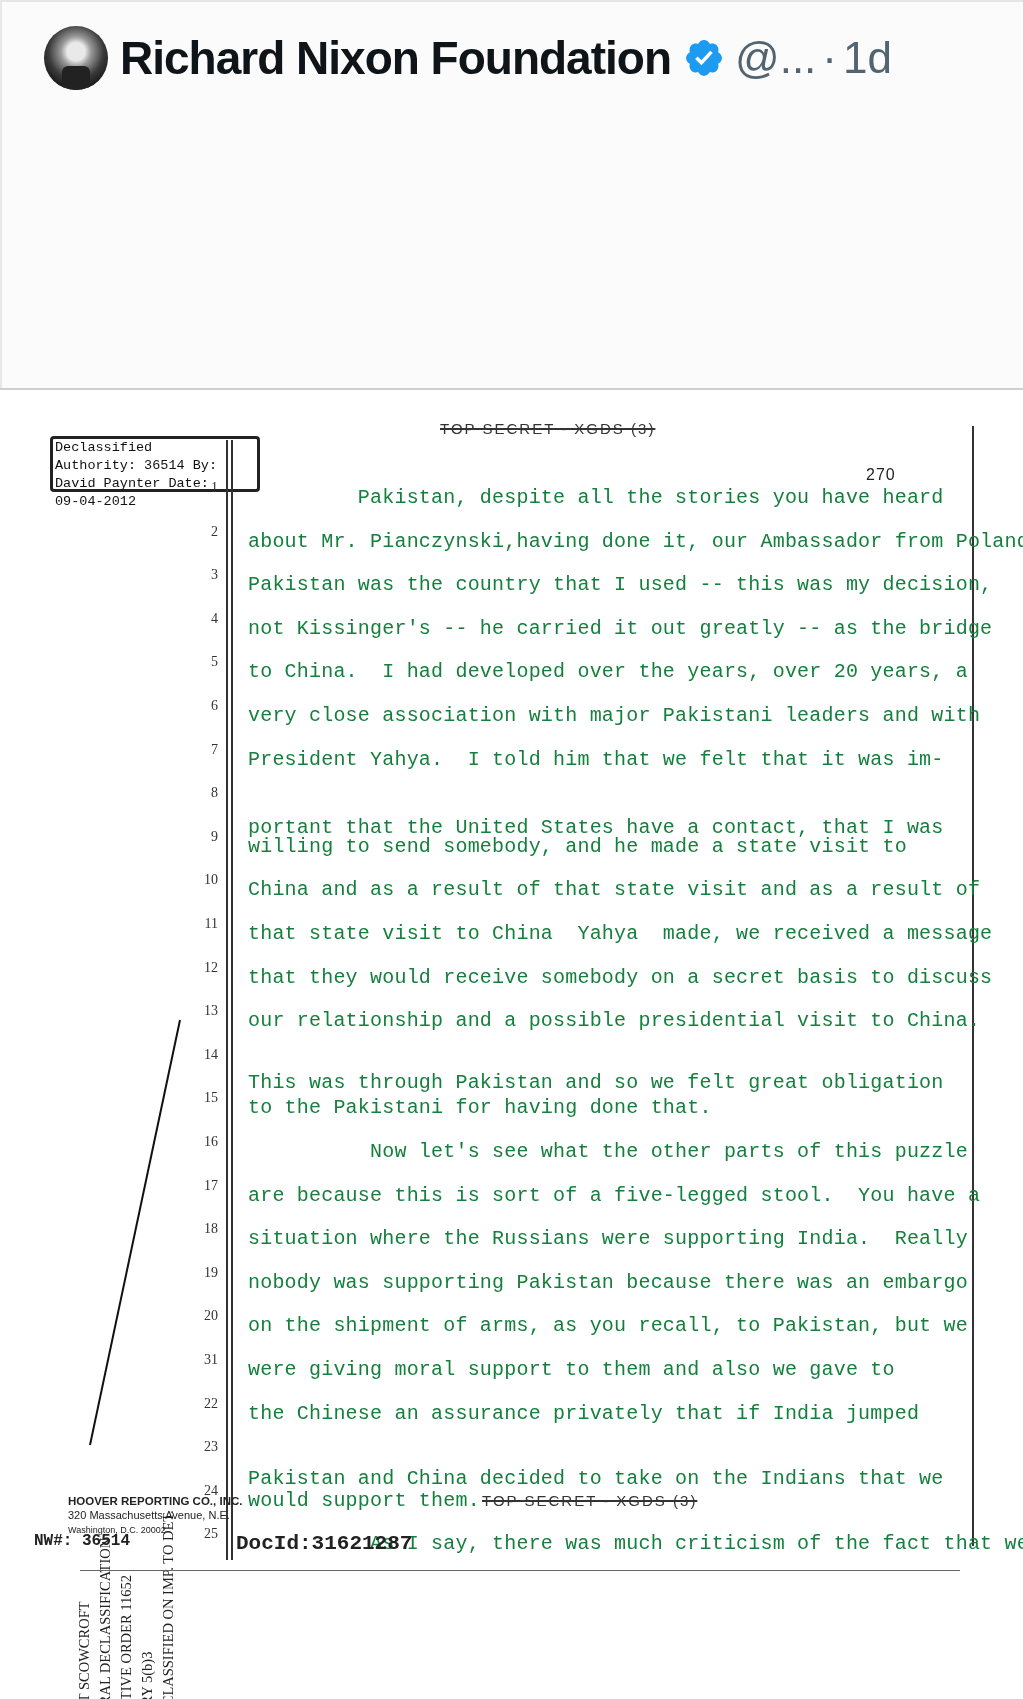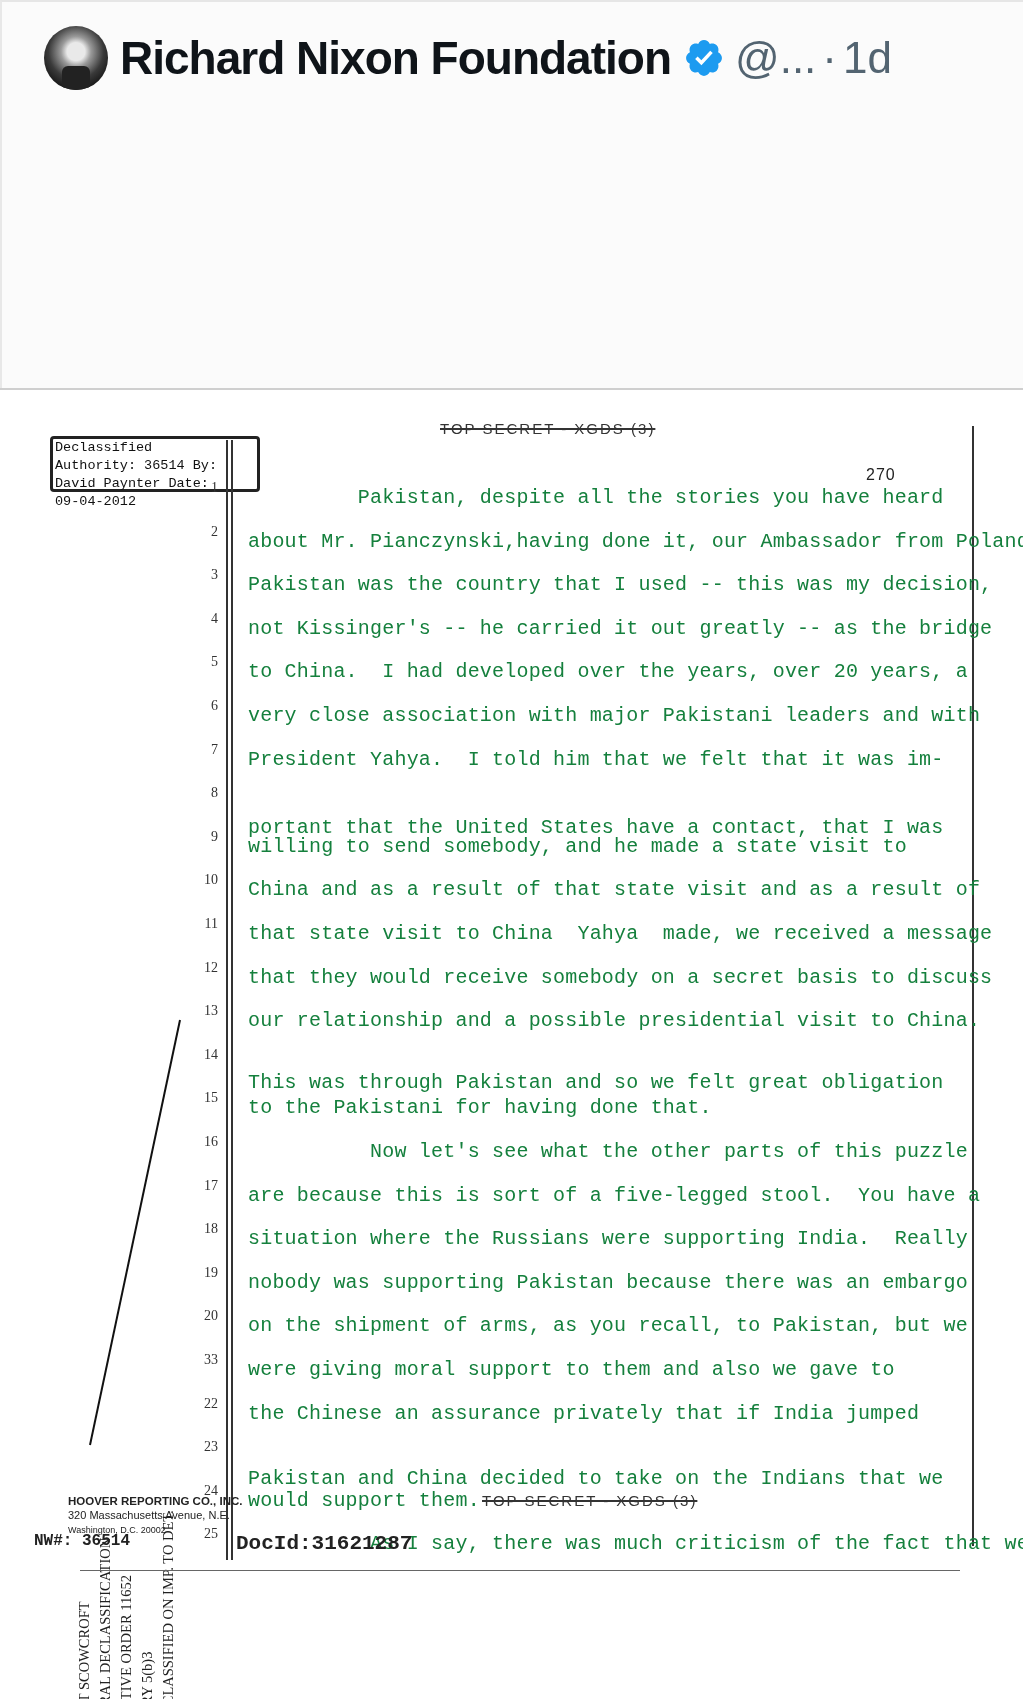--- a/index.html
+++ b/index.html
@@ -78,21 +78,21 @@
       <div class="linenum" style="top: 526px;">11</div>
       <div class="linenum" style="top: 569.6px;">12</div>
       <div class="linenum" style="top: 613.2px;">13</div>
       <div class="linenum" style="top: 656.8px;">14</div>
       <div class="linenum" style="top: 700.4px;">15</div>
       <div class="linenum" style="top: 744px;">16</div>
       <div class="linenum" style="top: 787.6px;">17</div>
       <div class="linenum" style="top: 831.2px;">18</div>
       <div class="linenum" style="top: 874.8px;">19</div>
       <div class="linenum" style="top: 918.4px;">20</div>
-      <div class="linenum" style="top: 962px;">33</div>
+      <div class="linenum" style="top: 962px;">31</div>
       <div class="linenum" style="top: 1005.6px;">22</div>
       <div class="linenum" style="top: 1049.2px;">23</div>
       <div class="linenum" style="top: 1092.8px;">24</div>
       <div class="linenum" style="top: 1136.4px;">25</div>
     </div>
   <div id="lines">
       <div class="textline" style="top: 96px;">         Pakistan, despite all the stories you have heard</div>
       <div class="textline" style="top: 139.6px;">about Mr. Pianczynski,having done it, our Ambassador from Poland,</div>
       <div class="textline" style="top: 183.2px;">Pakistan was the country that I used -- this was my decision,</div>
       <div class="textline" style="top: 226.8px;">not Kissinger's -- he carried it out greatly -- as the bridge</div>

